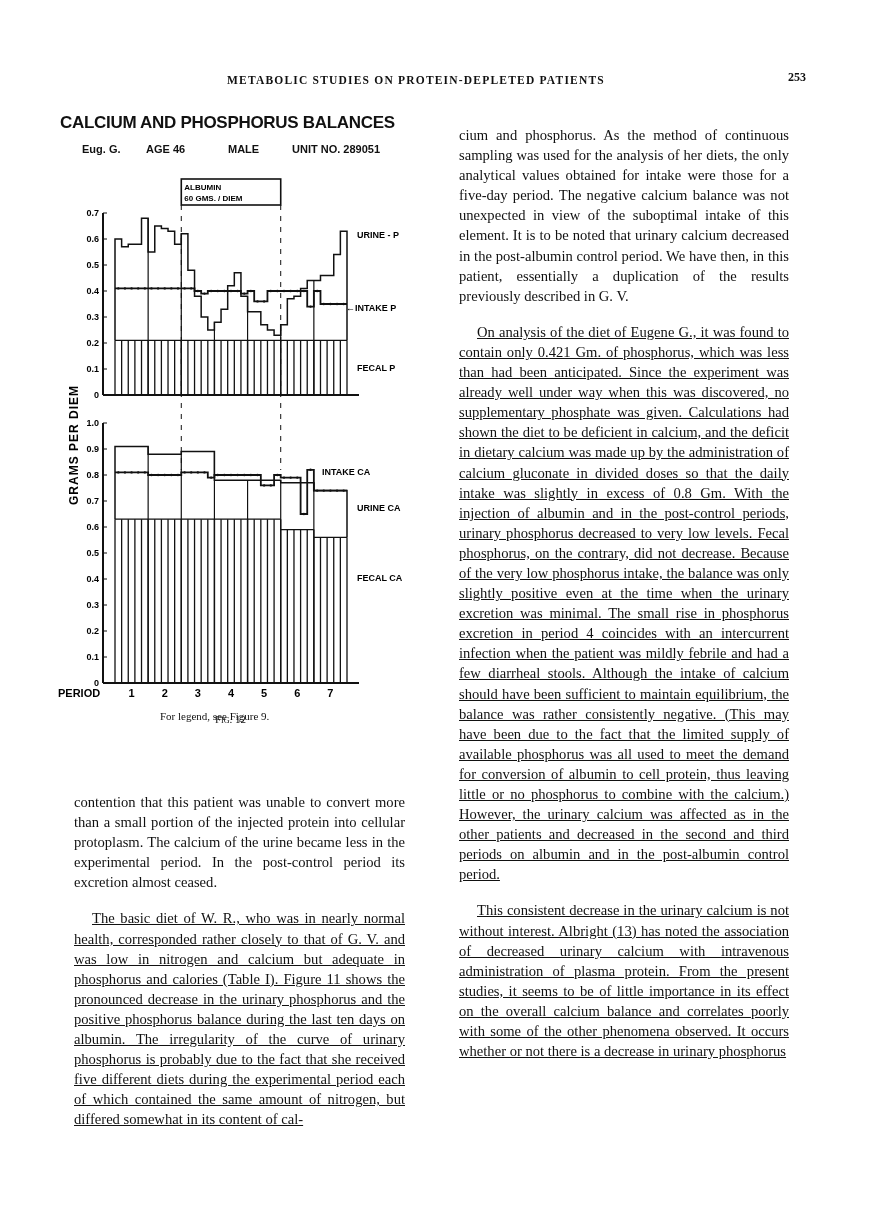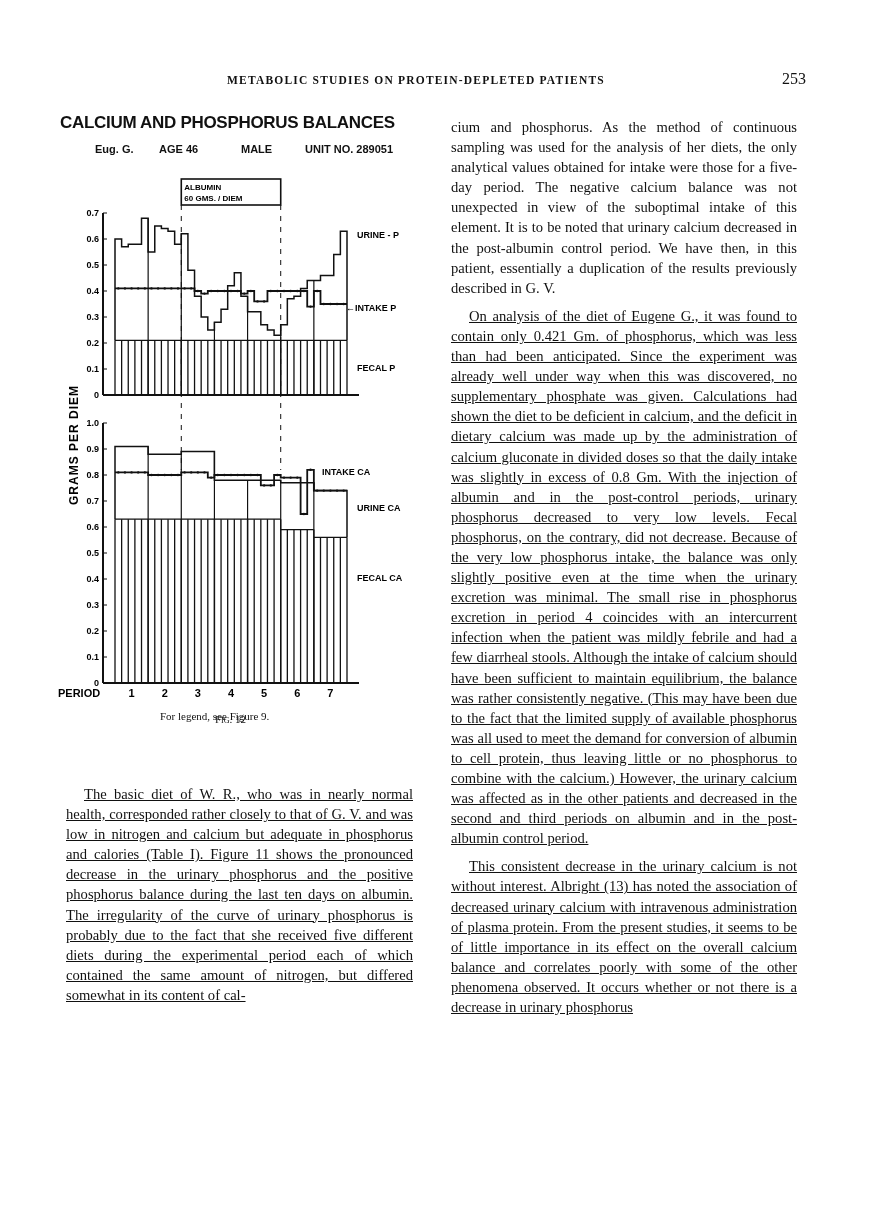--- a/index.html
+++ b/index.html
@@ -1,25 +1,25 @@
 <!DOCTYPE html>
 <html><head>
 <meta charset="utf-8">
 <style>
   html,body{margin:0;padding:0;background:#fff;}
   body{width:880px;height:1219px;position:relative;overflow:hidden;color:#111;font-family:"Liberation Serif","DejaVu Serif",serif;}
   .running-head{position:absolute;top:74px;left:227px;font-size:11.5px;letter-spacing:1.2px;font-weight:bold;font-variant:small-caps;}
-  .page-num{position:absolute;top:70px;right:74px;font-size:16px;font-weight:normal;}
+  .page-num{position:absolute;top:70px;right:74px;font-size:12px;font-weight:bold;}
   .col{position:absolute;font-size:14.6px;line-height:20.1px;text-align:justify;}
-  .col p{margin:8px;}
+  .col p{margin:16px;}
   .col p.indent{text-indent:18px;text-decoration:underline;}
   #right-col{left:443px;top:109px;width:362px;}
   #left-col{left:58px;top:776px;width:363px;}
   .fig-title{position:absolute;left:60px;top:113px;width:360px;font-family:"Liberation Sans","DejaVu Sans",sans-serif;font-weight:bold;font-size:17px;letter-spacing:-0.3px;white-space:nowrap;}
-  .fig-sub{position:absolute;top:143px;font-family:"Liberation Sans","DejaVu Sans",sans-serif;font-size:11px;font-weight:bold;margin-left:13px;}
+  .fig-sub{position:absolute;top:143px;font-family:"Liberation Sans","DejaVu Sans",sans-serif;font-size:11px;font-weight:bold;}
   .caption1{position:absolute;left:215px;top:713px;font-size:11px;font-variant:small-caps;}
   .caption2{position:absolute;left:160px;top:710px;font-size:11px;}
   svg text{font-family:"Liberation Sans","DejaVu Sans",sans-serif;font-weight:bold;}
 </style>
 </head>
 <body>
 
 <div class="running-head">METABOLIC STUDIES ON PROTEIN-DEPLETED PATIENTS</div>
 <div class="page-num">253</div>
 
@@ -282,14 +282,15 @@
 
 <div class="caption1">Fig. 12</div>
 <div class="caption2">For legend, see Figure 9.</div>
 
 <div id="right-col" class="col">
     <p>cium and phosphorus. As the method of continuous sampling was used for the analysis of her diets, the only analytical values obtained for intake were those for a five-day period. The negative calcium balance was not unexpected in view of the suboptimal intake of this element. It is to be noted that urinary calcium decreased in the post-albumin control period. We have then, in this patient, essentially a duplication of the results previously described in G. V.</p>
     <p class="indent">On analysis of the diet of Eugene G., it was found to contain only 0.421 Gm. of phosphorus, which was less than had been anticipated. Since the experiment was already well under way when this was discovered, no supplementary phosphate was given. Calculations had shown the diet to be deficient in calcium, and the deficit in dietary calcium was made up by the administration of calcium gluconate in divided doses so that the daily intake was slightly in excess of 0.8 Gm. With the injection of albumin and in the post-control periods, urinary phosphorus decreased to very low levels. Fecal phosphorus, on the contrary, did not decrease. Because of the very low phosphorus intake, the balance was only slightly positive even at the time when the urinary excretion was minimal. The small rise in phosphorus excretion in period 4 coincides with an intercurrent infection when the patient was mildly febrile and had a few diarrheal stools. Although the intake of calcium should have been sufficient to maintain equilibrium, the balance was rather consistently negative. (This may have been due to the fact that the limited supply of available phosphorus was all used to meet the demand for conversion of albumin to cell protein, thus leaving little or no phosphorus to combine with the calcium.) However, the urinary calcium was affected as in the other patients and decreased in the second and third periods on albumin and in the post-albumin control period.</p>
     <p class="indent">This consistent decrease in the urinary calcium is not without interest. Albright (13) has noted the association of decreased urinary calcium with intravenous administration of plasma protein. From the present studies, it seems to be of little importance in its effect on the overall calcium balance and correlates poorly with some of the other phenomena observed. It occurs whether or not there is a decrease in urinary phosphorus</p>
   </div>
 <div id="left-col" class="col">
+    <p>contention that this patient was unable to convert more than a small portion of the injected protein into cellular protoplasm. The calcium of the urine became less in the experimental period. In the post-control period its excretion almost ceased.</p>
     <p class="indent">The basic diet of W. R., who was in nearly normal health, corresponded rather closely to that of G. V. and was low in nitrogen and calcium but adequate in phosphorus and calories (Table I). Figure 11 shows the pronounced decrease in the urinary phosphorus and the positive phosphorus balance during the last ten days on albumin. The irregularity of the curve of urinary phosphorus is probably due to the fact that she received five different diets during the experimental period each of which contained the same amount of nitrogen, but differed somewhat in its content of cal-</p>
   </div>
 
 </body></html>

